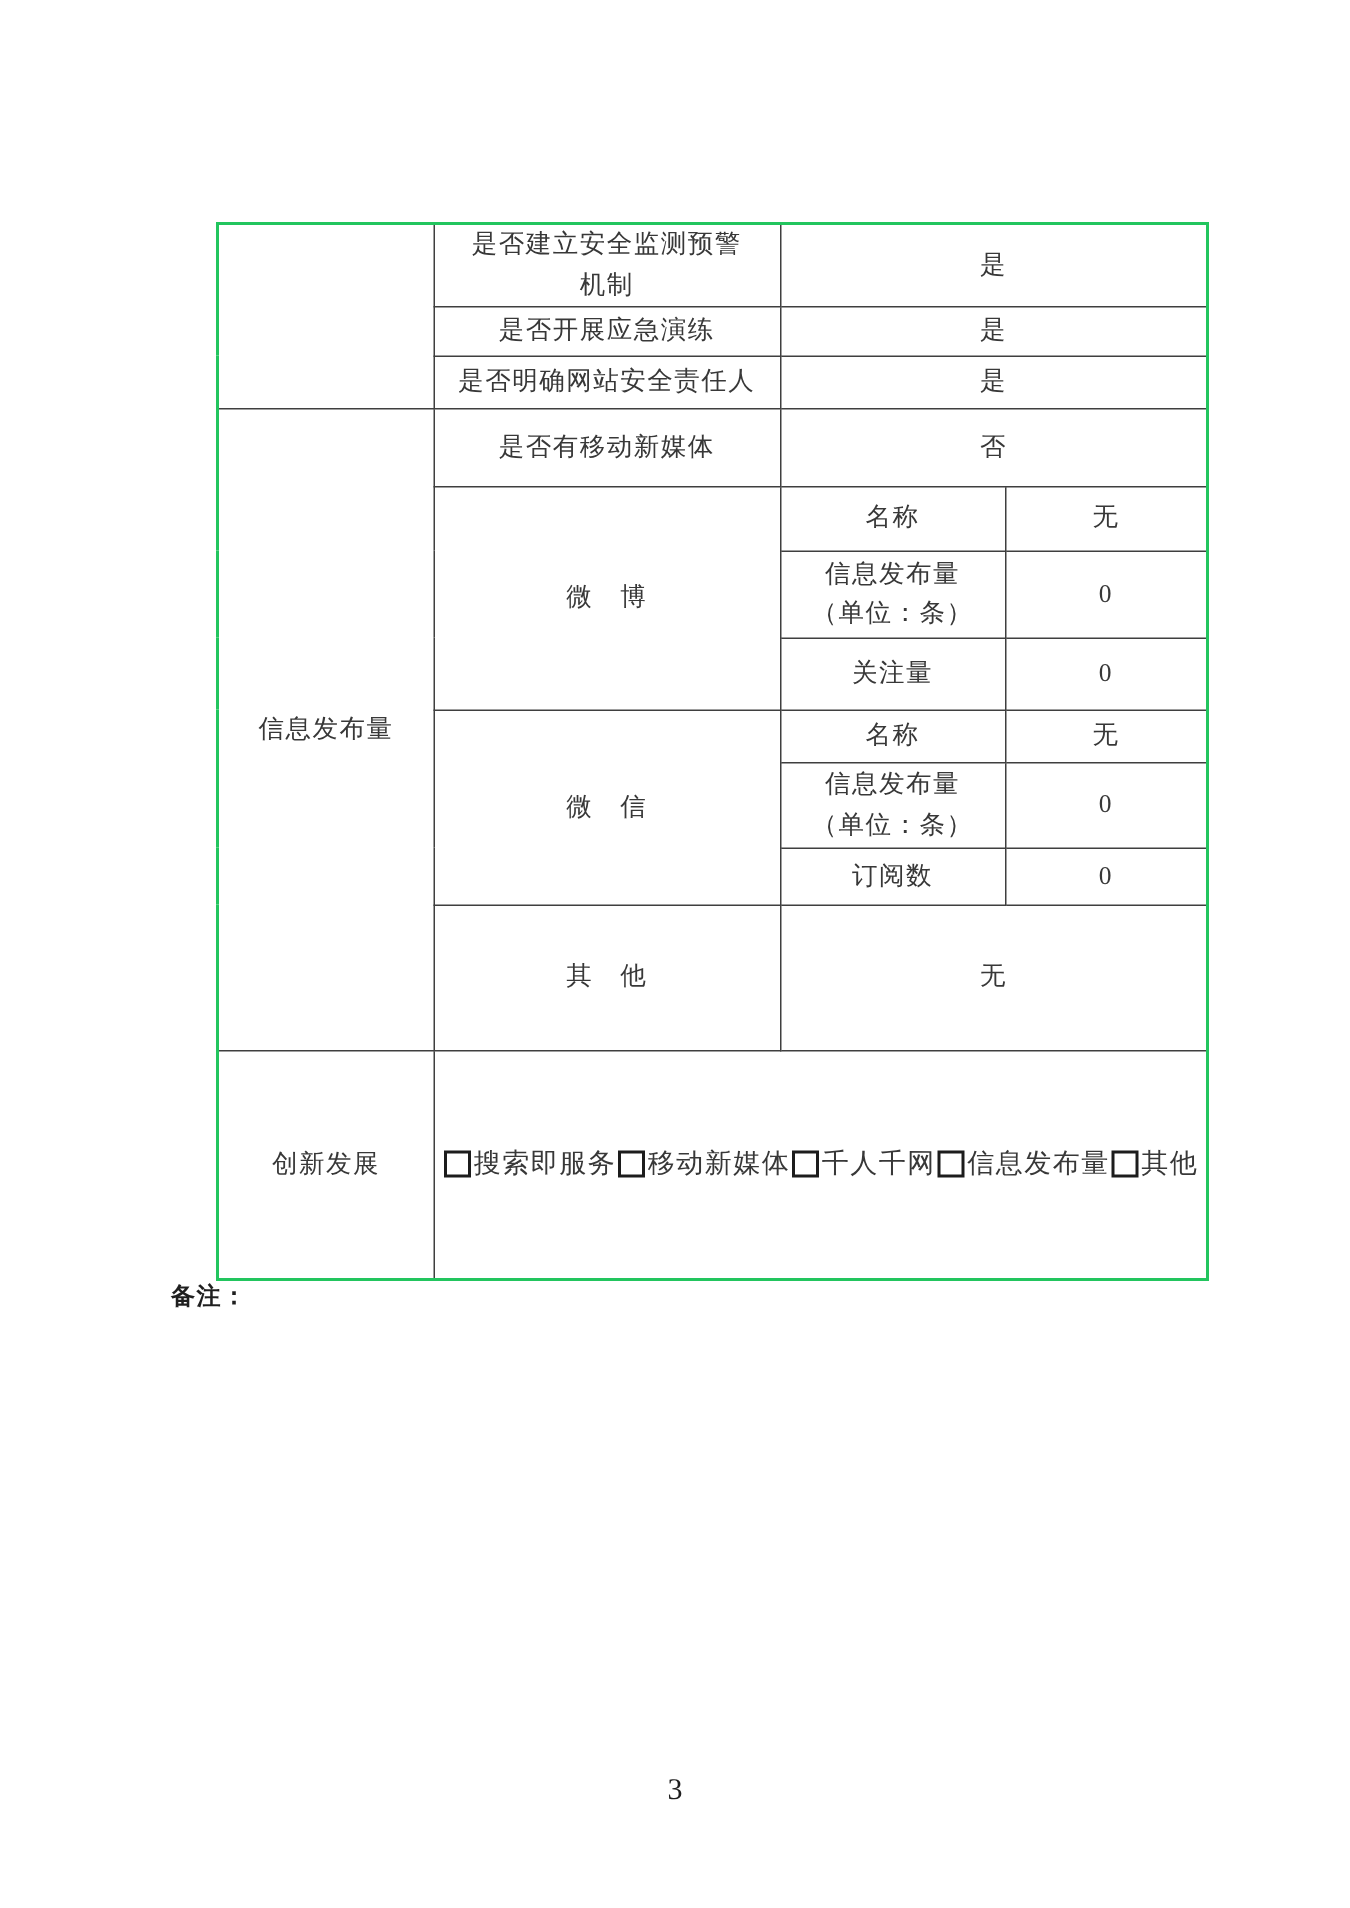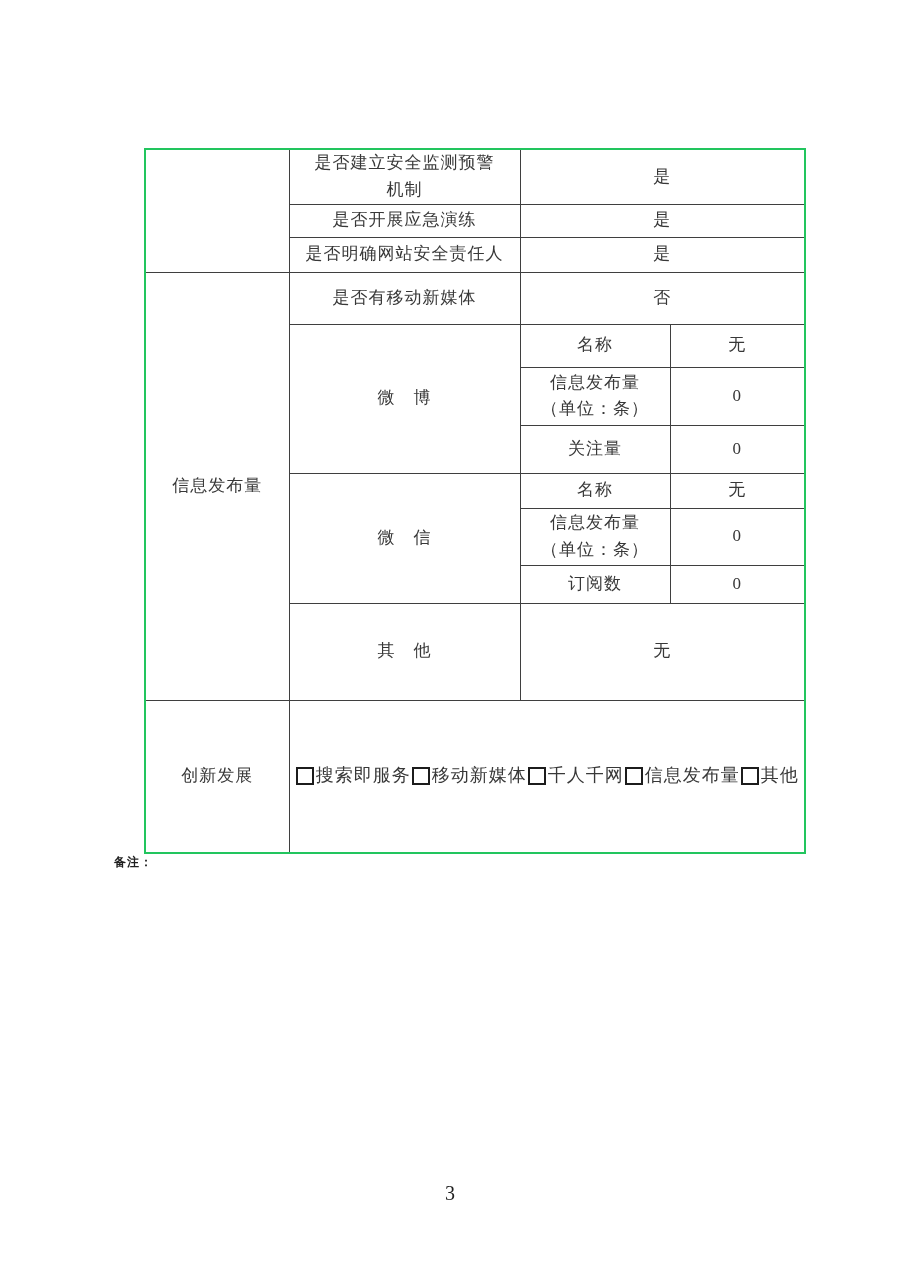--- a/index.html
+++ b/index.html
@@ -64,21 +64,21 @@
     display: inline-block;
     width: 14px; height: 14px;
     border: 2px solid #1c1c1c;
     background: #ffffff;
     margin: 0 2px 0 1px;
     flex: 0 0 auto;
   }
   .notes {
     position: absolute;
     left: 114px; top: 854px;
-    font-size: 12px;
+    font-size: 16px;
     font-weight: bold;
     letter-spacing: 1px;
     color: #1f1f1f;
   }
   .page-number {
     position: absolute;
     left: 0; top: 1182px;
     width: 900px;
     text-align: center;
     font-size: 20px;

